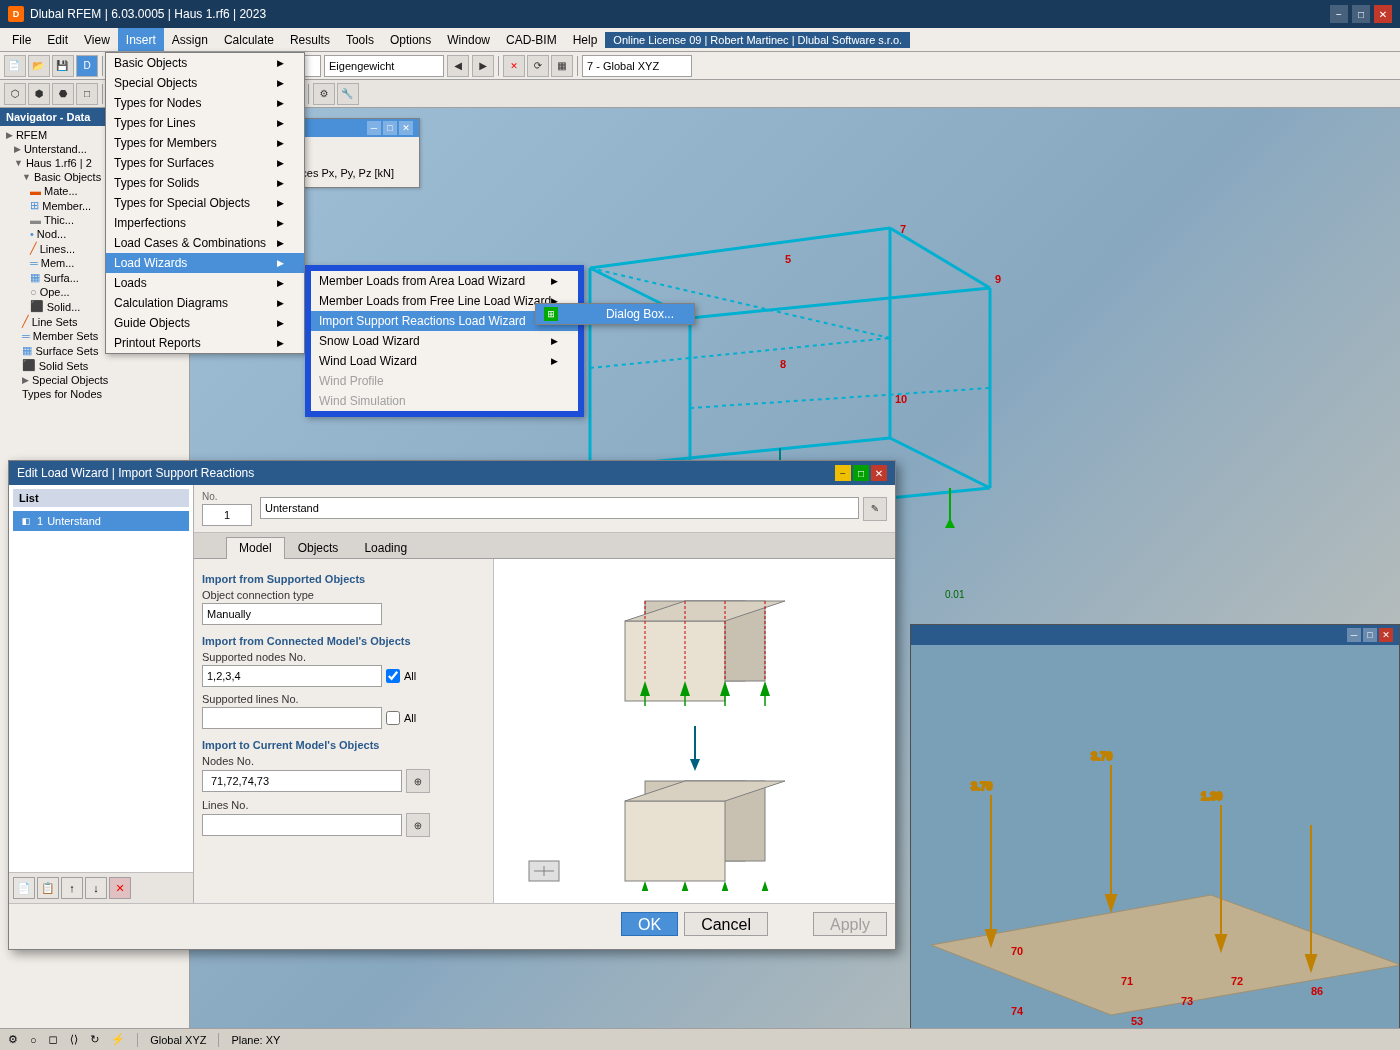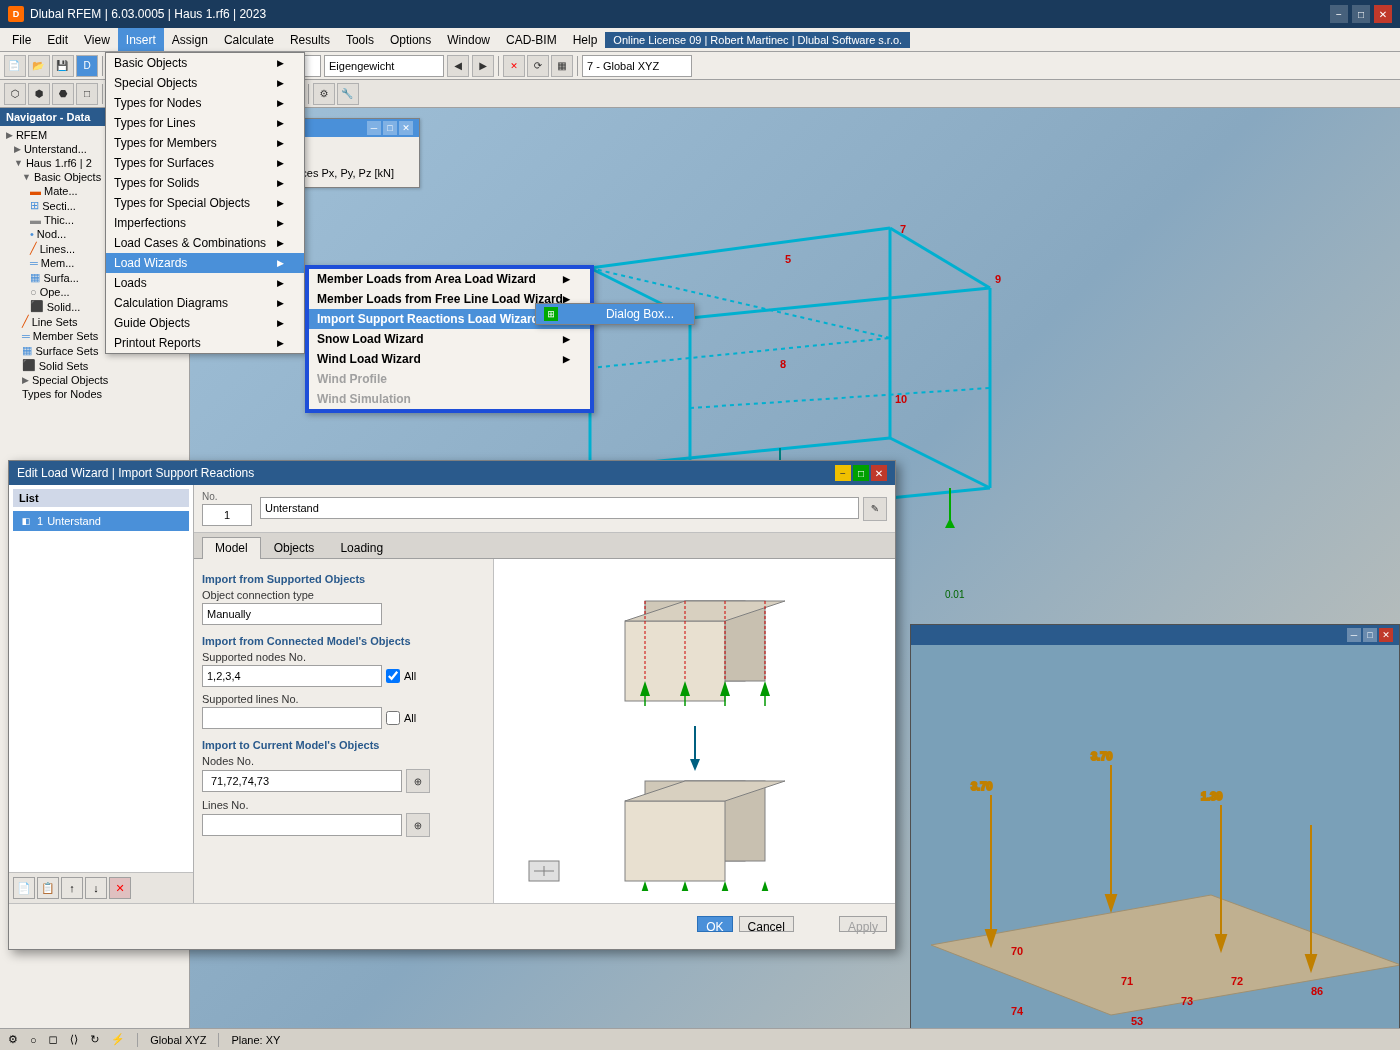--- a/index.html
+++ b/index.html
@@ -36,21 +36,21 @@
 
     
     .view-3d { width: 100%; height: 100%; background: linear-gradient(135deg, #a0c0d8 0%, #88a8c0 50%, #d0c8b8 100%); position: relative; }
 
     
     .menu-overlay { position: fixed; top: 0; left: 0; width: 100%; height: 100%; z-index: 100; pointer-events: none; }
     .dropdown-menu { position: absolute; background: #f5f2ed; border: 1px solid #808080; box-shadow: 2px 2px 6px rgba(0,0,0,0.3); pointer-events: all; min-width: 200px; }
     .dropdown-item { padding: 3px 20px 3px 8px; cursor: pointer; display: flex; align-items: center; justify-content: space-between; font-size: 12px; white-space: nowrap; }
     .dropdown-item.disabled { color: #a0a0a0; cursor: default; }
     .dropdown-arrow { font-size: 9px; }
-    .sub-menu { position: absolute; background: #f5f2ed; border: 4px solid #1d4ed8; box-shadow: 2px 2px 6px rgba(0,0,0,0.3); min-width: 200px; font-weight: bold; }
+    .sub-menu { position: absolute; background: #f5f2ed; border: 6px solid #1d4ed8; box-shadow: 2px 2px 6px rgba(0,0,0,0.3); min-width: 200px; }
     .sub-sub-menu { position: absolute; background: #f5f2ed; border: 1px solid #808080; box-shadow: 2px 2px 6px rgba(0,0,0,0.3); min-width: 160px; }
 
     
     .info-panel { position: absolute; top: 10px; left: 10px; background: #f0ede8; border: 1px solid #808080; padding: 8px; font-size: 11px; box-shadow: 1px 1px 3px rgba(0,0,0,0.2); }
     .info-panel-title { background: #4a90d9; color: white; padding: 2px 6px; margin: -8px -8px 6px -8px; display: flex; align-items: center; justify-content: space-between; font-size: 11px; }
     .info-panel-controls { display: flex; gap: 2px; }
     .info-panel-btn { width: 14px; height: 14px; background: rgba(255,255,255,0.3); border: none; color: white; font-size: 9px; cursor: pointer; display: flex; align-items: center; justify-content: center; }
 
     
     .dialog-overlay { position: fixed; top: 0; left: 0; width: 100%; height: 100%; z-index: 200; pointer-events: none; }
@@ -68,34 +68,34 @@
     .dialog-list-header { background: #d0d8e8; padding: 3px 6px; font-size: 11px; font-weight: bold; margin-bottom: 4px; }
     .dialog-list-item { padding: 3px 6px; cursor: pointer; font-size: 11px; display: flex; align-items: center; gap: 4px; }
     .dialog-list-item.selected { background: #4a90d9; color: white; }
     .dialog-list-item .item-icon { width: 14px; height: 14px; background: #4a90d9; display: flex; align-items: center; justify-content: center; color: white; font-size: 9px; }
 
     .dialog-main { flex: 1; display: flex; flex-direction: column; }
     .dialog-header { padding: 6px 8px; background: #f0ede8; border-bottom: 1px solid #c0c0c0; display: flex; align-items: center; gap: 8px; }
     .dialog-no-field { width: 50px; }
     .dialog-tabs { display: flex; background: #d8d5d0; border-bottom: 1px solid #a0a0a0; padding: 0 8px; padding-top: 4px; }
     .dialog-tab { padding: 3px 12px; cursor: pointer; font-size: 12px; border: 1px solid transparent; border-bottom: none; background: #d8d5d0; }
-    .dialog-tab.active { background: #f0ede8; border-color: #a0a0a0; border-bottom-color: #f0ede8; margin-bottom: -1px; }
+    .dialog-tab.active { background: #f0ede8; border-color: #a0a0a0; border-bottom-color: #f0ede8; margin-bottom: -1px; margin-left: 24px; }
     .dialog-content { flex: 1; display: flex; padding: 0; overflow: hidden; }
     .dialog-left { width: 300px; padding: 8px; border-right: 1px solid #c0c0c0; overflow-y: auto; }
     .dialog-right { flex: 1; background: white; display: flex; align-items: center; justify-content: center; position: relative; }
 
     .form-section-title { color: #2a5a8c; font-size: 11px; font-weight: bold; margin: 6px 0 4px 0; }
     .form-label { font-size: 11px; color: #333; margin-bottom: 2px; }
     .form-input { width: 100%; height: 22px; border: 1px solid #a0a0a0; background: white; padding: 2px 4px; font-size: 11px; }
     .form-input-row { display: flex; align-items: center; gap: 4px; margin-bottom: 6px; }
     .form-checkbox { width: 14px; height: 14px; }
     .form-check-label { font-size: 11px; }
 
     .dialog-footer { padding: 6px 8px; background: #f0ede8; border-top: 1px solid #c0c0c0; display: flex; justify-content: flex-end; gap: 6px; align-items: center; height: 40px; }
-    .btn { padding: 3px 8px; border: 1px solid #a0a0a0; background: #e8e5e0; cursor: pointer; font-size: 12px; height: 16px; }
+    .btn { padding: 3px 16px; border: 1px solid #a0a0a0; background: #e8e5e0; cursor: pointer; font-size: 16px; height: 24px; }
     .btn.primary { background: #4a90d9; color: white; border-color: #2a70b9; }
     .btn.disabled { color: #a0a0a0; cursor: default; margin-left: 39px; }
     .list-footer-btn { width: 22px; height: 22px; border: 1px solid #a0a0a0; background: #e8e5e0; cursor: pointer; display: flex; align-items: center; justify-content: center; font-size: 11px; }
 
     
     .status-bar { position: fixed; bottom: 0; left: 0; width: 100%; height: 22px; background: #d4d0c8; border-top: 1px solid #a0a0a0; display: flex; align-items: center; padding: 0 8px; gap: 12px; font-size: 11px; }
     .status-separator { width: 1px; height: 14px; background: #a0a0a0; }
 
     .toolbar-row { display: flex; align-items: center; background: #f0ede8; border-bottom: 1px solid #a0a0a0; padding: 2px 4px; gap: 2px; height: 28px; }
 
@@ -201,21 +201,21 @@
       <div class="nav-item" style="padding-left:20px;">
         <span class="arrow">▼</span>
         <span>Basic Objects</span>
       </div>
       <div class="nav-item" style="padding-left:28px;">
         <span style="color:#e05000;">▬</span>
         <span>Mate...</span>
       </div>
       <div class="nav-item" style="padding-left:28px;">
         <span style="color:#4a90d9;">⊞</span>
-        <span>Secti...</span>
+        <span>Member...</span>
       </div>
       <div class="nav-item" style="padding-left:28px;">
         <span style="color:#888;">▬</span>
         <span>Thic...</span>
       </div>
       <div class="nav-item" style="padding-left:28px;">
         <span style="color:#4a90d9;">•</span>
         <span>Nod...</span>
       </div>
       <div class="nav-item" style="padding-left:28px;">

